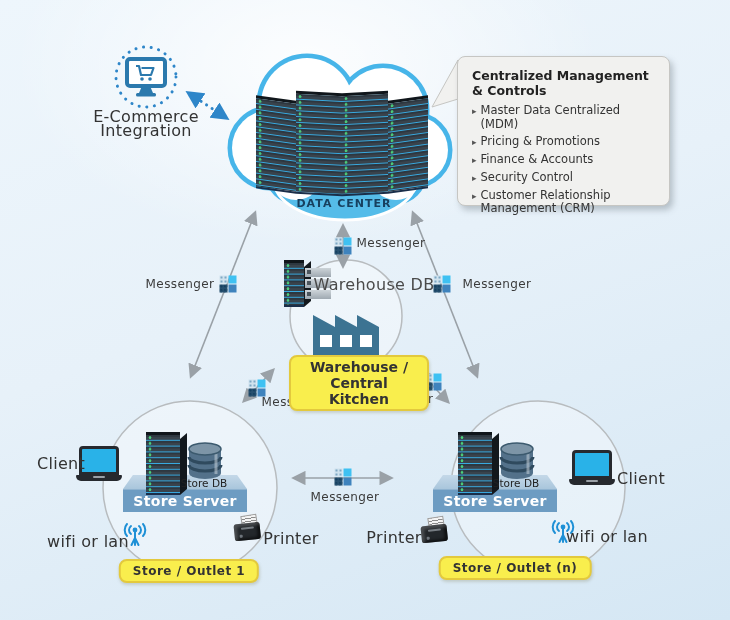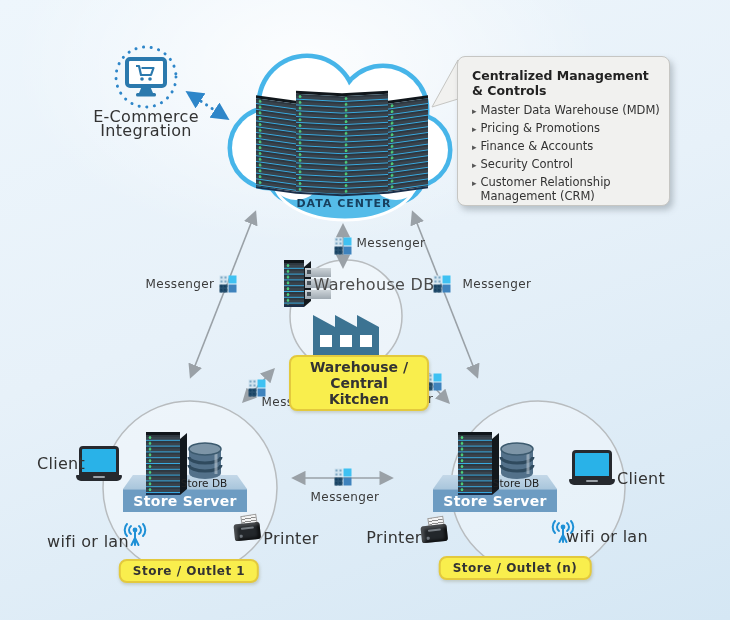--- a/index.html
+++ b/index.html
@@ -160,21 +160,21 @@
     <div class="rack" style="left:40px;top:2px;width:46px;height:98px;transform:skewY(3deg)"></div>
     <div class="rack" style="left:86px;top:2px;width:46px;height:98px;transform:skewY(-3deg)"></div>
     <div class="rack" style="left:132px;top:8px;width:40px;height:88px;transform:skewY(-8deg)"></div>
   </div>
   <div class="abs ctr dc-text" style="left:344px;top:203px">DATA CENTER</div>
 
   <div class="abs callout">
     <div class="callout-title">Centralized Management &amp; Controls</div>
     <div class="callout-item">
       <span class="blt">▸</span>
-      <span>Master Data Warehouse (MDM)</span>
+      <span>Master Data Centralized (MDM)</span>
       </div>
     <div class="callout-item">
       <span class="blt">▸</span>
       <span>Pricing &amp; Promotions</span>
       </div>
     <div class="callout-item">
       <span class="blt">▸</span>
       <span>Finance &amp; Accounts</span>
       </div>
     <div class="callout-item">

